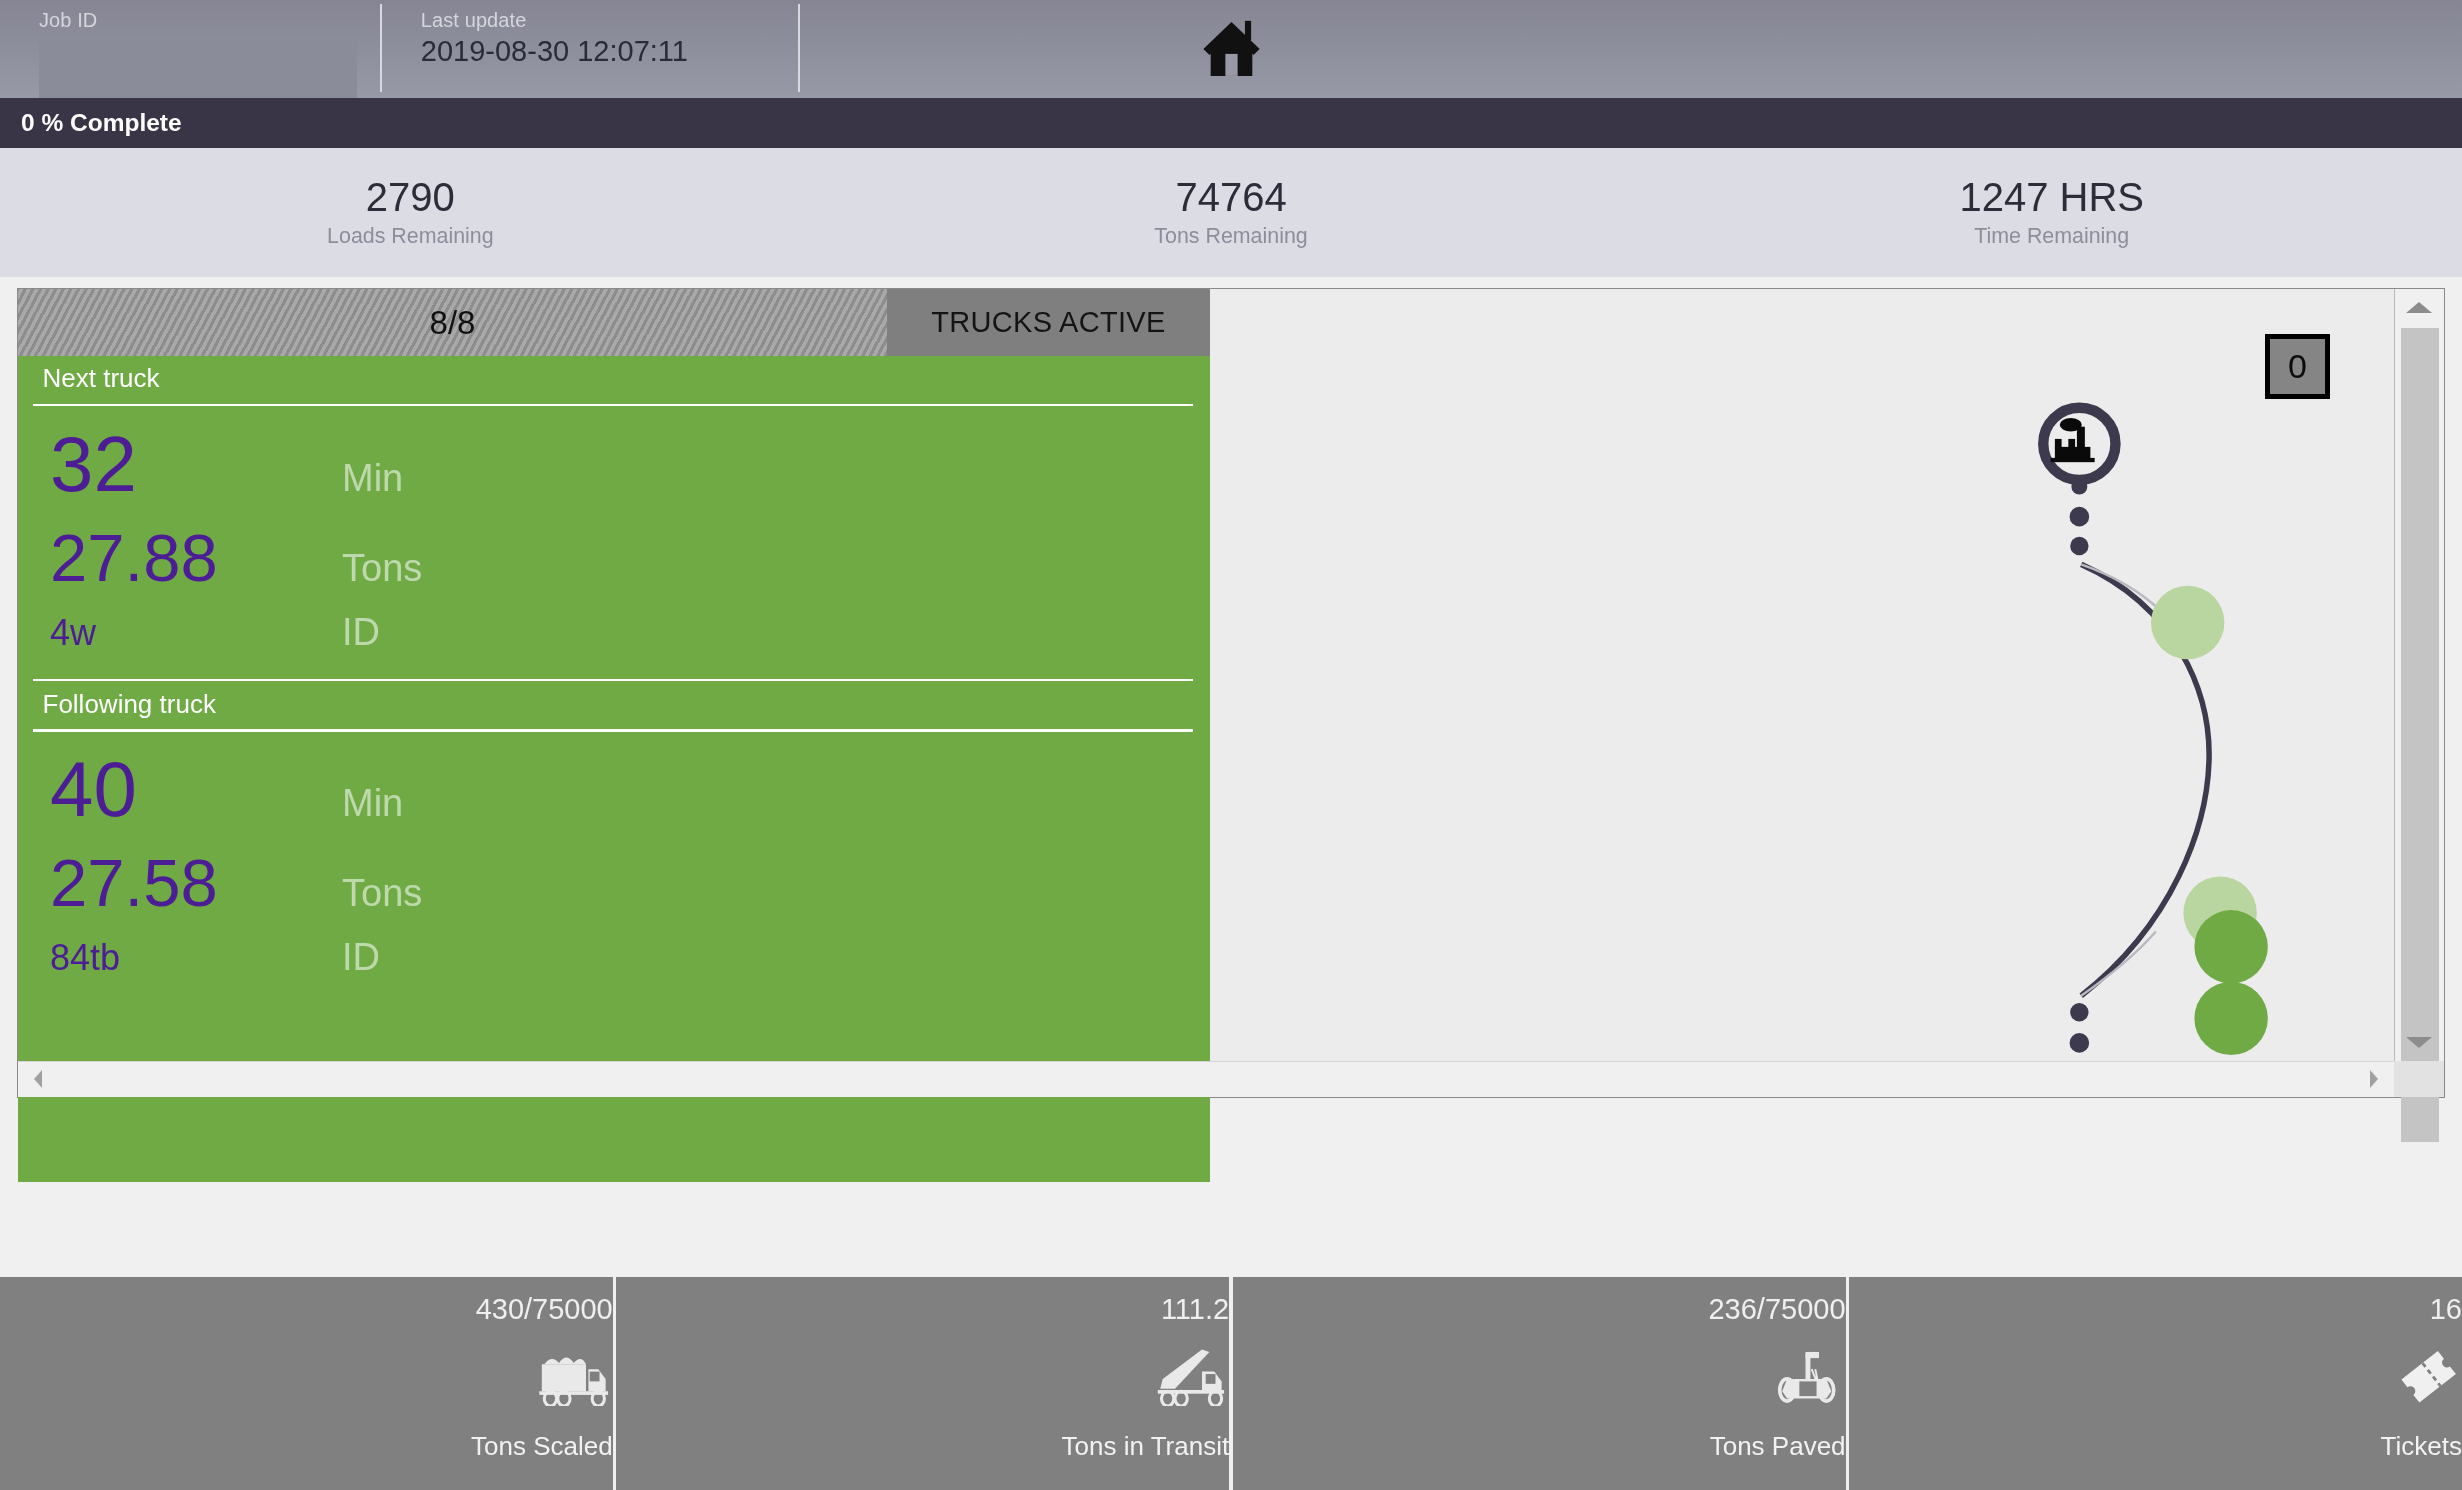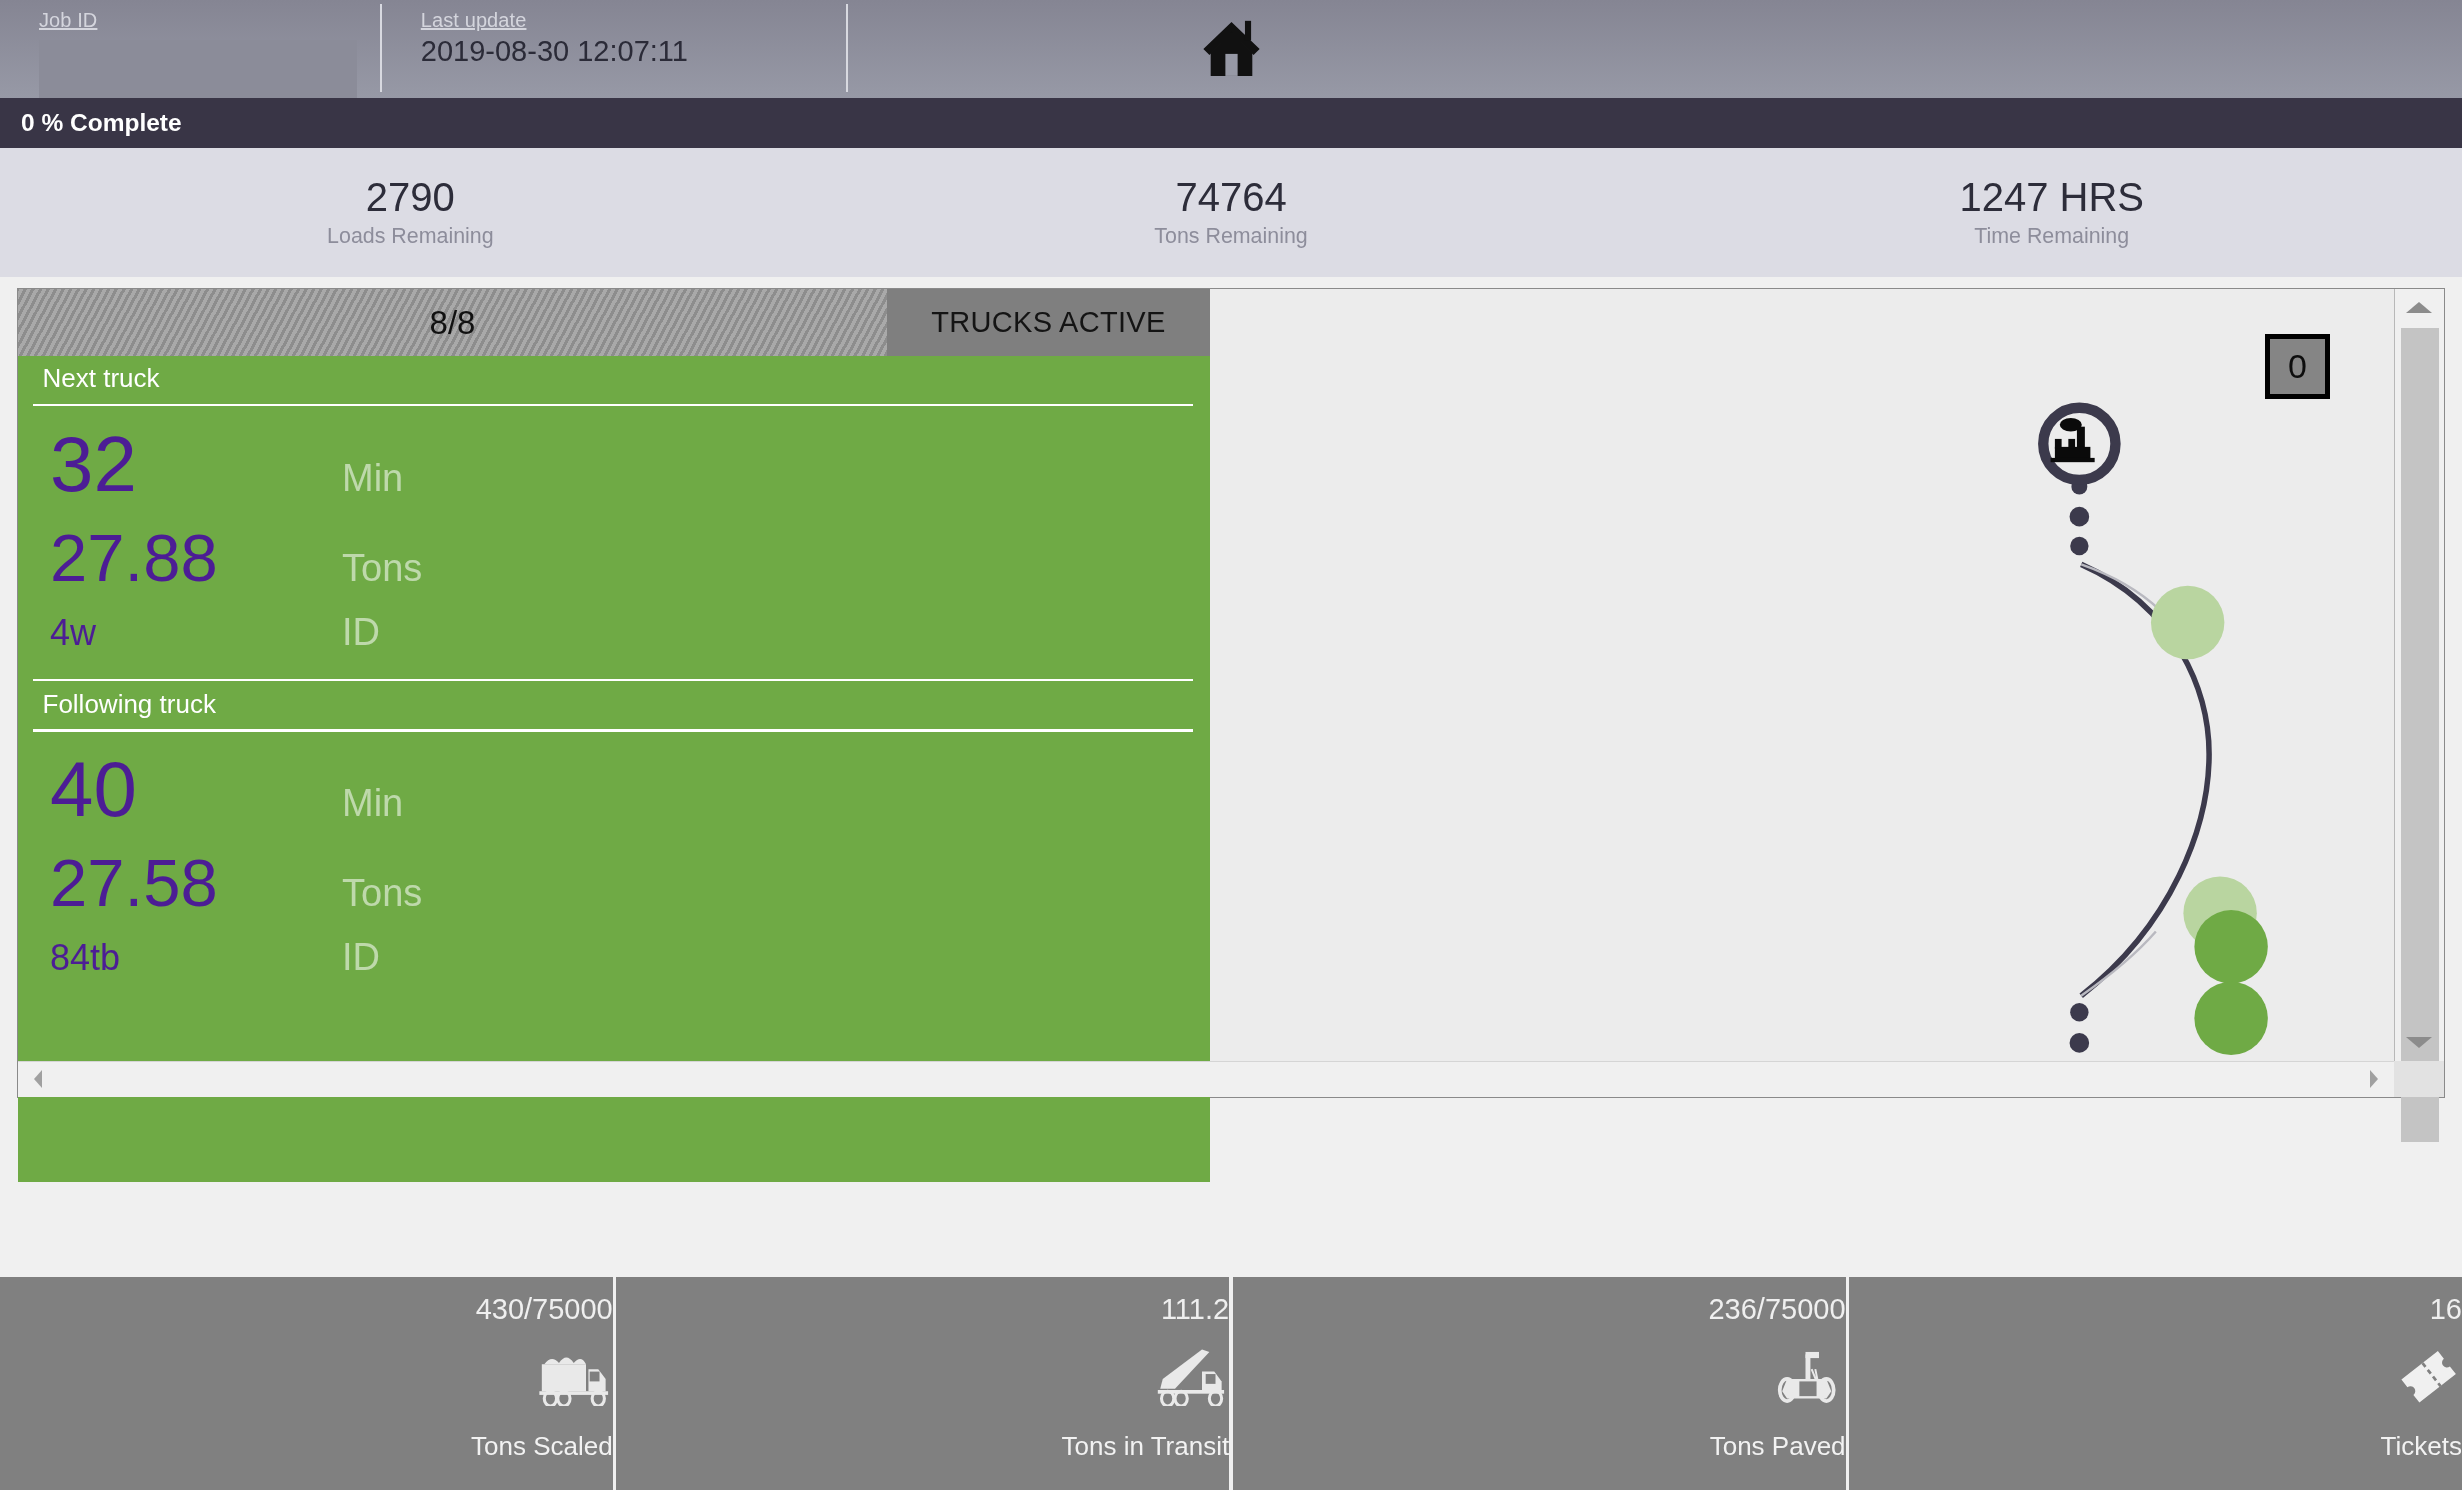--- a/index.html
+++ b/index.html
@@ -13,27 +13,27 @@
   
   .topbar {
     position:absolute; left:0; top:0; width:2462px; height:98px;
     background:linear-gradient(180deg,#858593 0%,#9799a6 100%);
     display:flex; align-items:stretch;
   }
   .hdr-cell {
     position:relative; padding:8.6px 17px 0 39px;
   }
   .hdr-cell.jobid { width:380px; }
-  .hdr-cell.lastupd { width:464px; }
+  .hdr-cell.lastupd { width:416px; }
   .vdiv {
     width:1.8px; background:#d8d9e0; margin:3.7px 0 6.1px 0;
   }
   .hdr-label {
     font-size:20px; color:#d4d5dd; letter-spacing:0.1px;
-    font-weight:400; line-height:1.1;text-decoration:underline;
+    font-weight:400; line-height:1.1;
   }
   .jobid-input {
     margin-top:9.8px; width:318px; height:66px;
     background:#8b8c99; border:none; outline:none;
     font-size:22px; color:#2b2b33;
     font-family:"Liberation Sans", sans-serif;
     padding:0 8.6px;
   }
   .hdr-value {
     margin-top:4.9px; font-size:29px; color:#2b2b38; font-weight:400;

